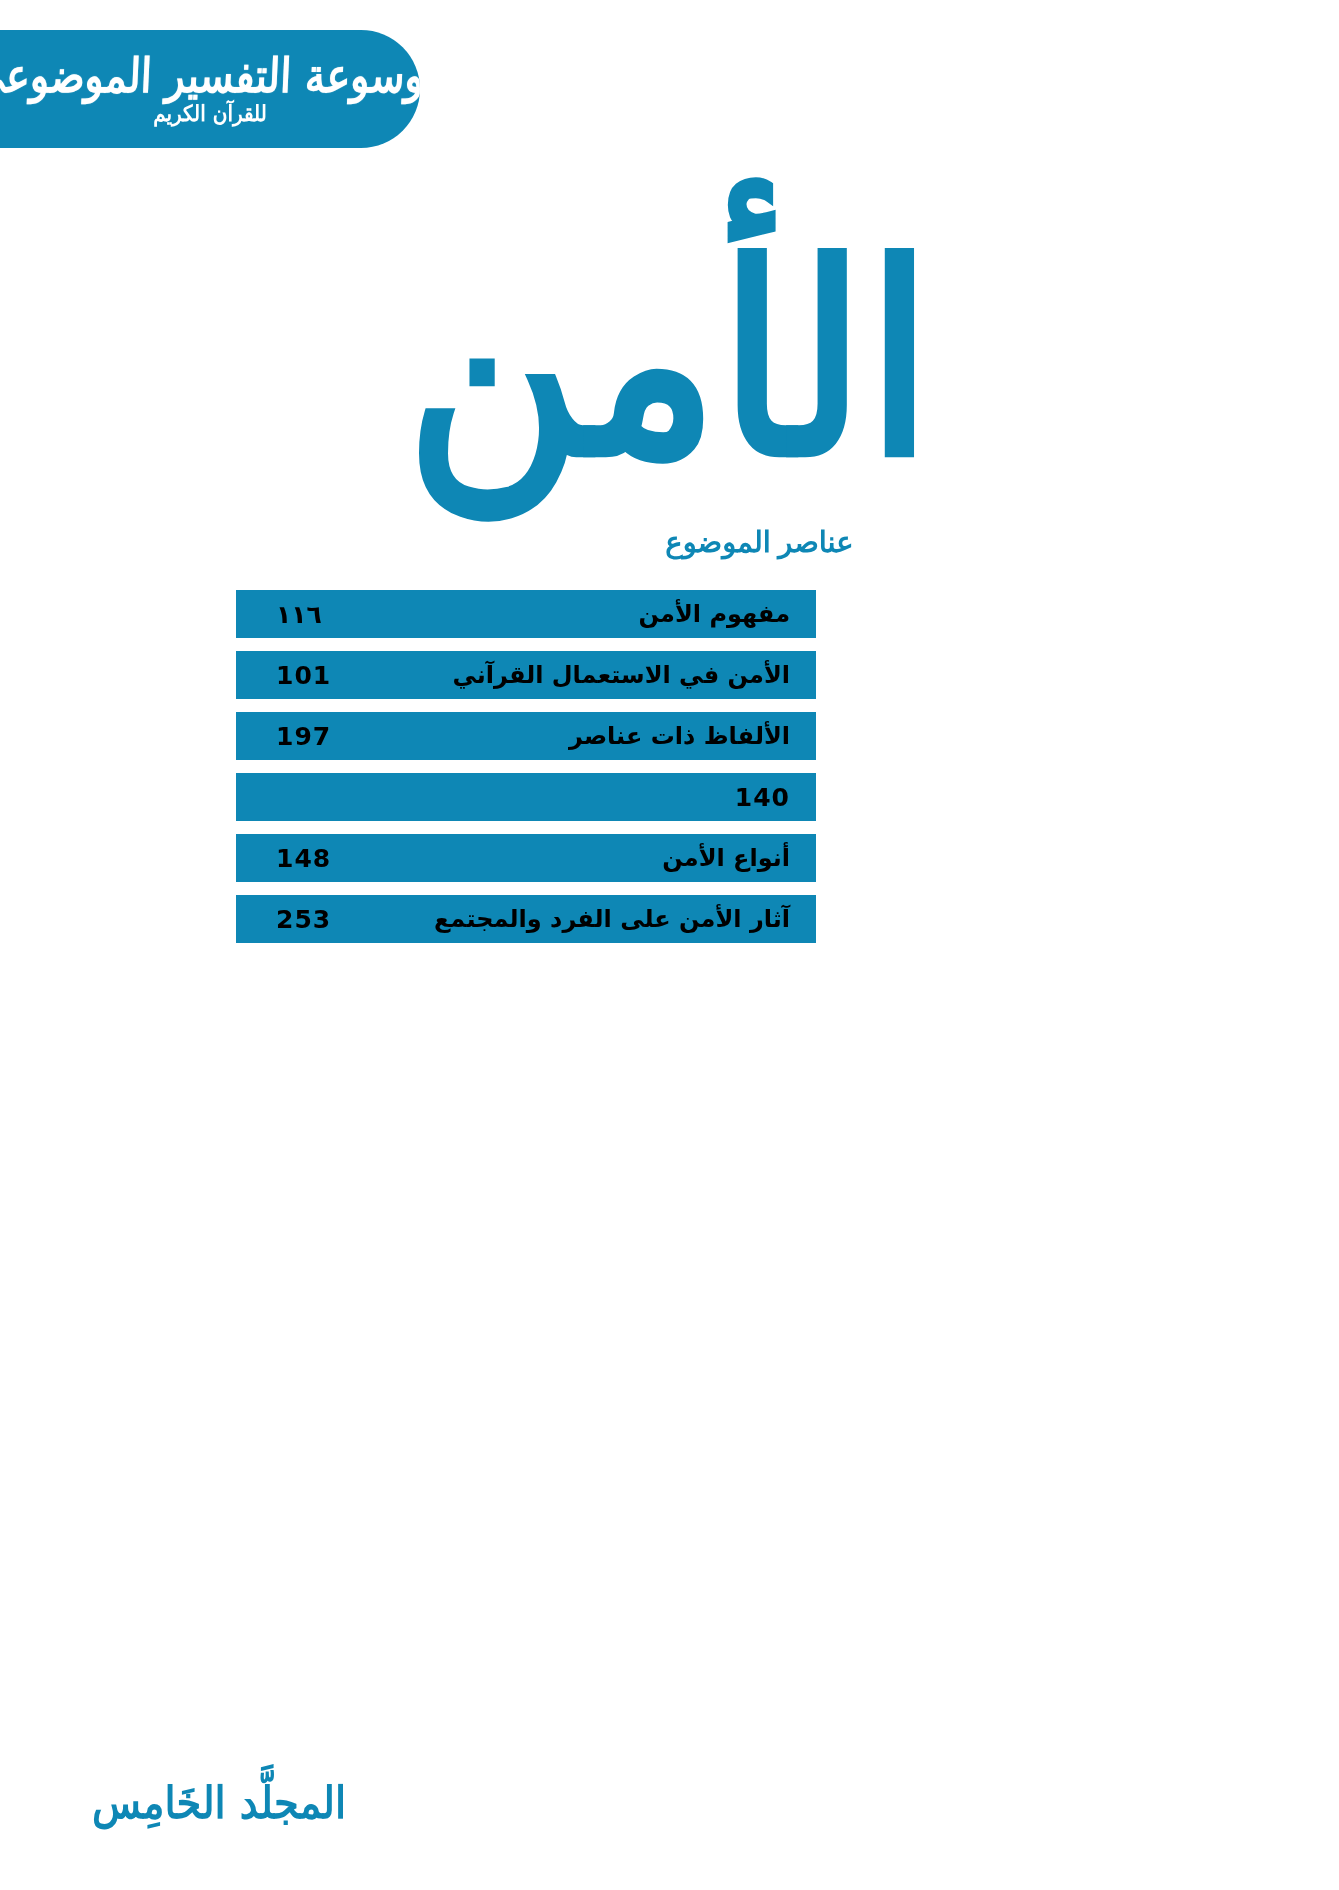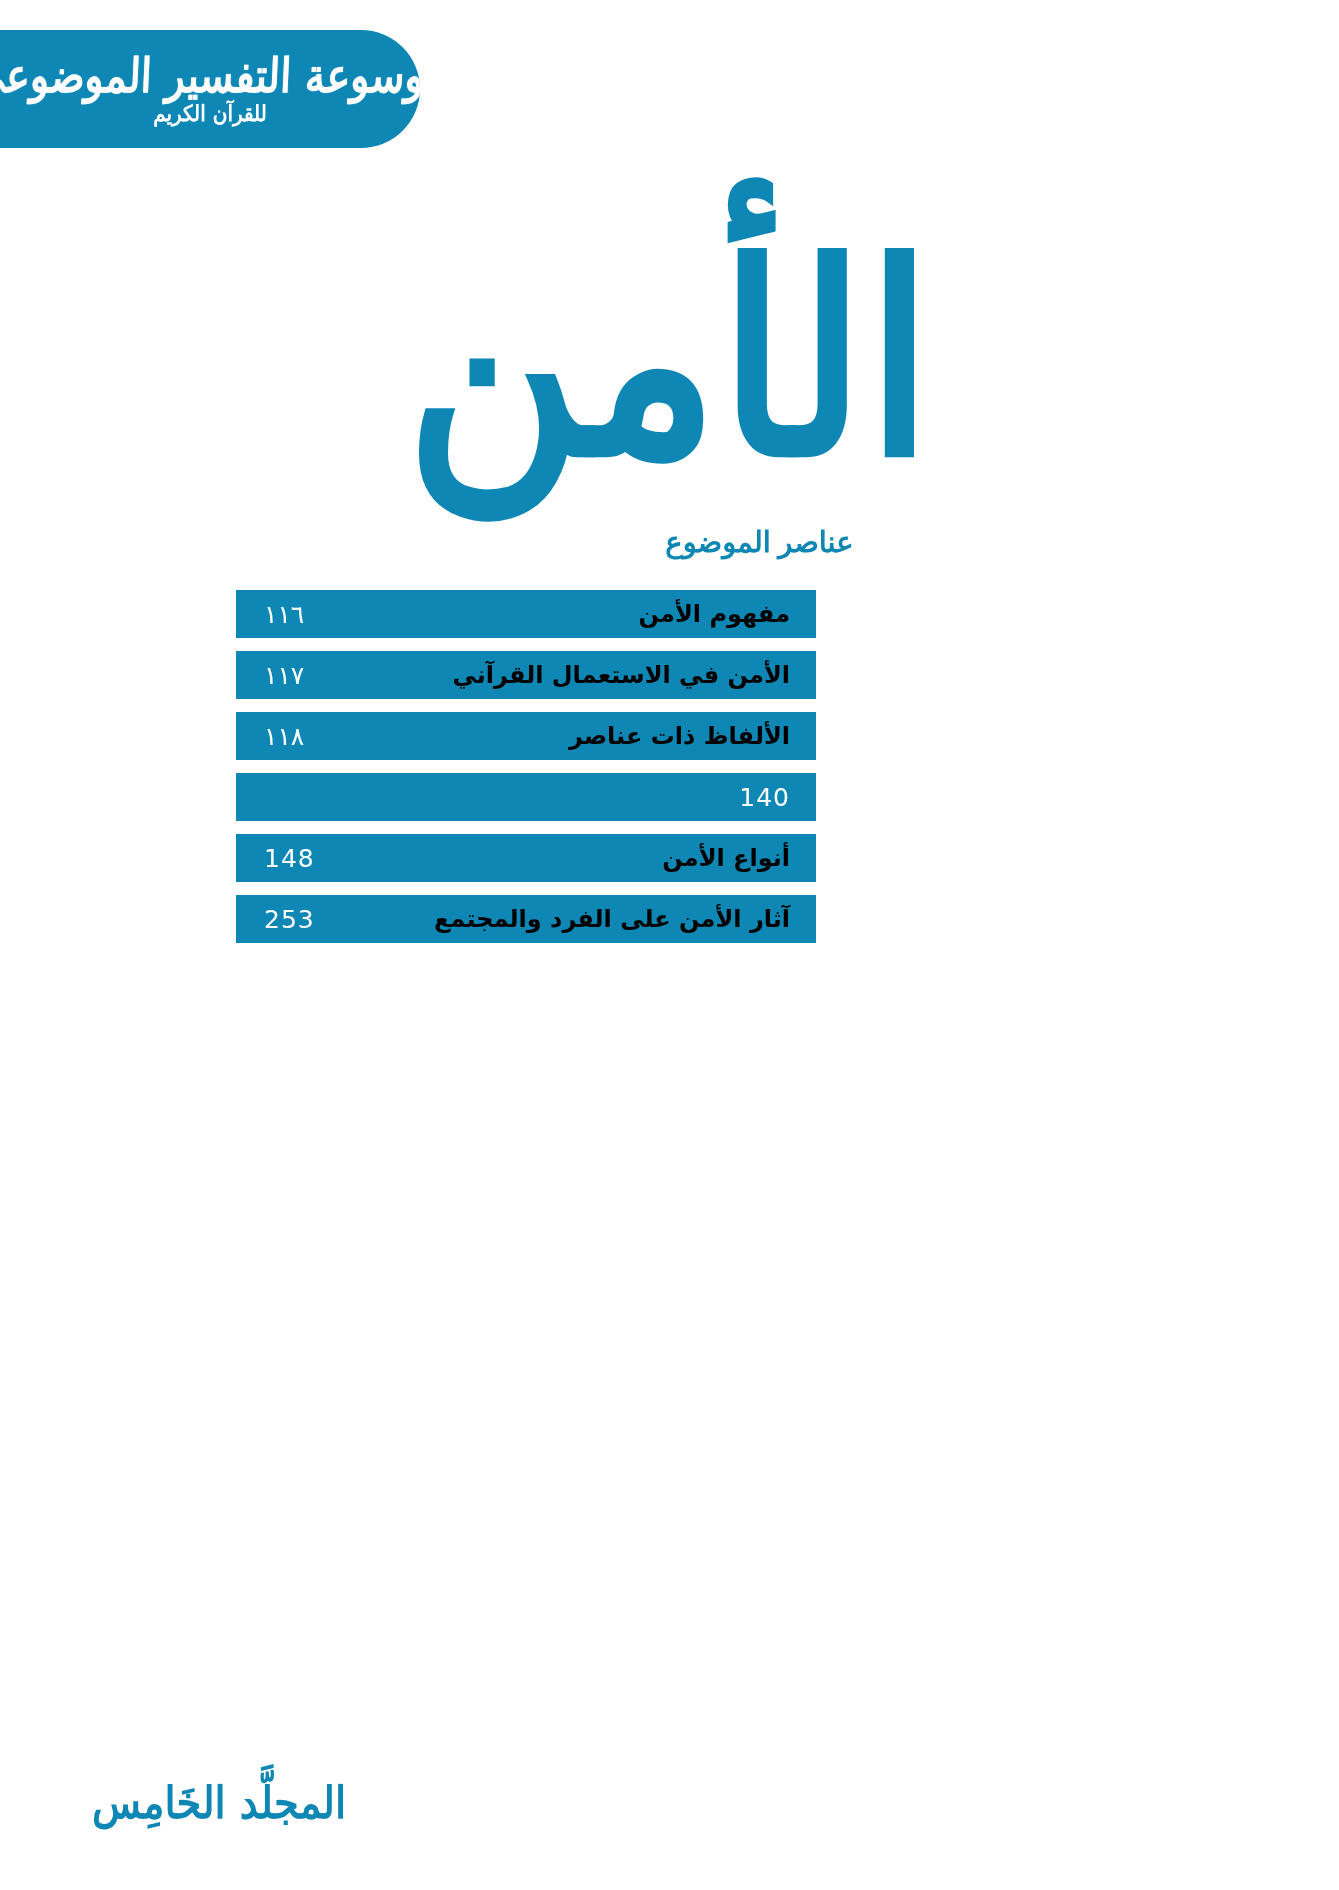--- a/index.html
+++ b/index.html
@@ -114,27 +114,27 @@
   }
   .toc-label {
     color: #000000;
     font-family: "DejaVu Sans", "Liberation Sans", sans-serif;
     font-size: 24px;
     font-weight: 700;
     white-space: nowrap;
     direction: rtl;
   }
   .toc-page {
-    color: #ffffff;
+    color: #000000;
     font-family: "DejaVu Sans", "Liberation Sans", sans-serif;
     font-size: 25px;
-    font-weight: 400;
+    font-weight: 700;
     direction: rtl;
     letter-spacing: 1px;
-    margin-left: 2px;
+    margin-left: 14px;
   }
 
   
   .footer-volume {
     position: absolute;
     bottom: 64px;
     left: 92px;
     color: #0e87b5;
     font-family: "DejaVu Serif", "Liberation Serif", serif;
     font-size: 40px;
@@ -160,25 +160,25 @@
   <span class="inner">عناصر الموضوع</span>
 </div>
 
 <div class="toc" id="toc-container">
     <div class="toc-row">
       <span class="toc-label">مفهوم الأمن</span>
       <span class="toc-page">١١٦</span>
     </div>
     <div class="toc-row">
       <span class="toc-label">الأمن في الاستعمال القرآني</span>
-      <span class="toc-page">١١٧</span>
+      <span class="toc-page">101</span>
     </div>
     <div class="toc-row">
       <span class="toc-label">الألفاظ ذات عناصر</span>
-      <span class="toc-page">١١٨</span>
+      <span class="toc-page">197</span>
     </div>
     <div class="toc-row">
       <span class="toc-page">140</span>
     </div>
     <div class="toc-row">
       <span class="toc-label">أنواع الأمن</span>
       <span class="toc-page">148</span>
     </div>
     <div class="toc-row">
       <span class="toc-label">آثار الأمن على الفرد والمجتمع</span>

